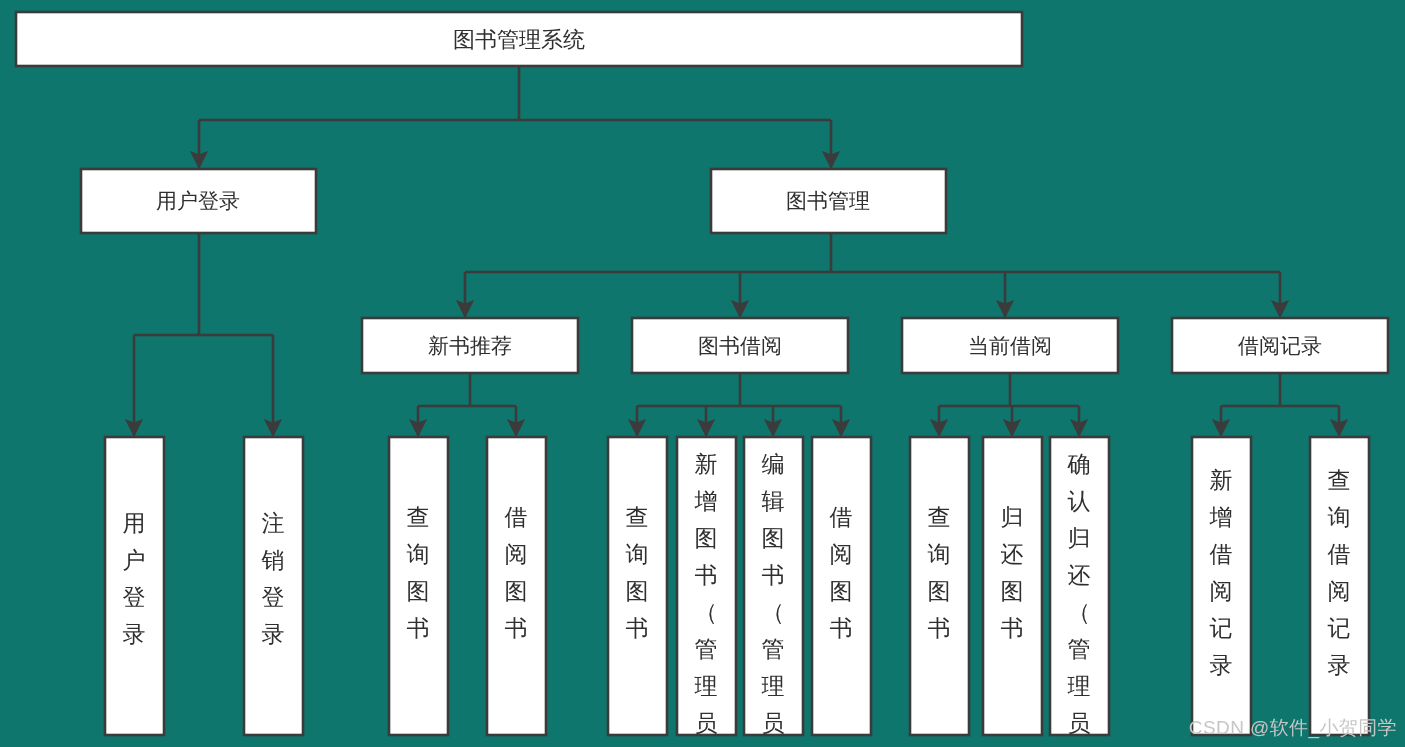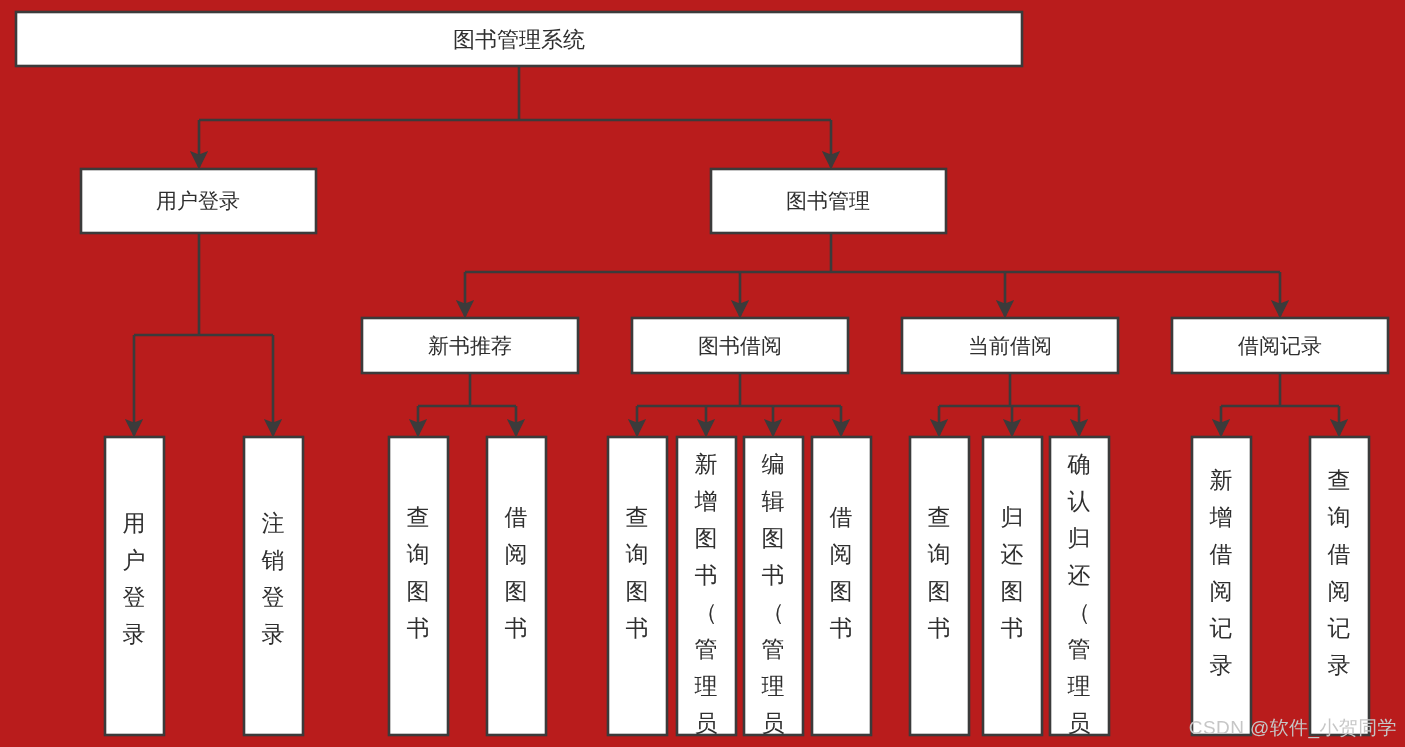--- a/index.html
+++ b/index.html
@@ -10,21 +10,21 @@
   body {
     width: 1405px;
     height: 747px;
     font-family: "Liberation Sans", "DejaVu Sans", sans-serif;
     overflow: hidden;
   }
   #diagram-root {
     position: relative;
     width: 1405px;
     height: 747px;
-    background: #b91c1c;
+    background: #0f766e;
   }
   svg.diagram-canvas {
     position: absolute;
     top: 0;
     left: 0;
     width: 1405px;
     height: 747px;
     display: block;
   }
   .node-box {

